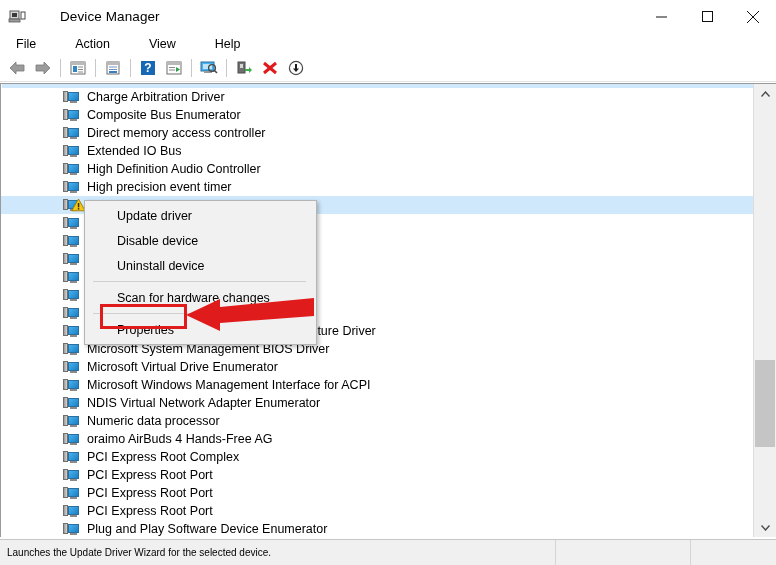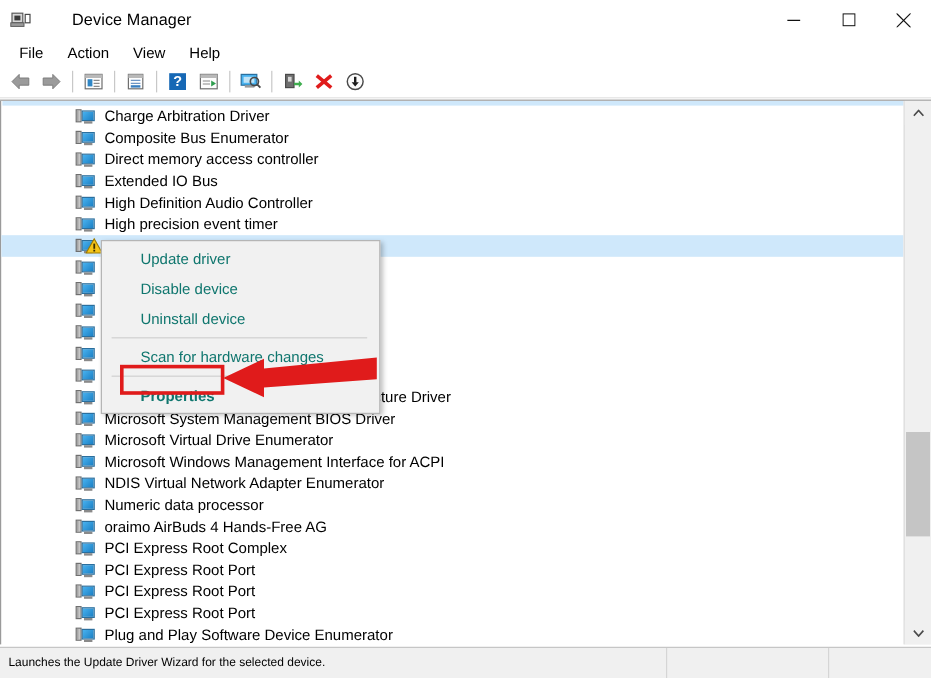--- a/index.html
+++ b/index.html
@@ -31,21 +31,21 @@
   .wincontrols{
     position:absolute;right:0;top:0;height:33px;display:flex;
   }
   .wc{
     width:46px;height:33px;display:flex;align-items:center;justify-content:center;
     font-size:13px;color:#111;
   }
   
   .menubar{
     height:22px;width:776px;display:flex;align-items:center;
-    background:#ffffff;padding-left:6px;box-sizing:border-box;
+    background:#ffffff;padding-left:6px;box-sizing:border-box;gap:19px;
   }
   .menuitem{
     padding:2px 10px;font-size:12.5px;color:#000;line-height:16px;
   }
   
   .toolbar{
     height:27px;width:776px;display:flex;align-items:center;
     background:#ffffff;padding-left:4px;box-sizing:border-box;
     border-bottom:1px solid #e3e3e3;
   }
@@ -117,23 +117,23 @@
   
   .ctxmenu{
     position:absolute;left:84px;top:200px;width:233px;
     background:#f1f1f1;
     border:1px solid #b5b5b5;
     box-shadow:2px 2px 4px rgba(0,0,0,0.25);
     z-index:50;padding:2px 0;box-sizing:border-box;
   }
   .ctxitem{
     height:25px;display:flex;align-items:center;
-    padding-left:32px;font-size:12.5px;color:#0f766e;box-sizing:border-box;
-  }
-  .ctxitem.bold{font-weight:bold;}
+    padding-left:32px;font-size:12.5px;color:#000000;box-sizing:border-box;
+  }
+  .ctxitem.bold{font-weight:normal;}
   .ctxsep{height:1px;background:#d0d0d0;margin:3px 10px 3px 8px;}
   .redbox{
     position:absolute;left:100px;top:304px;width:87px;height:25px;
     border:3px solid #e01b1b;box-sizing:border-box;z-index:60;
     pointer-events:none;
   }
   .arrow{
     position:absolute;left:186px;top:296px;width:130px;height:38px;z-index:61;
     pointer-events:none;
   }

